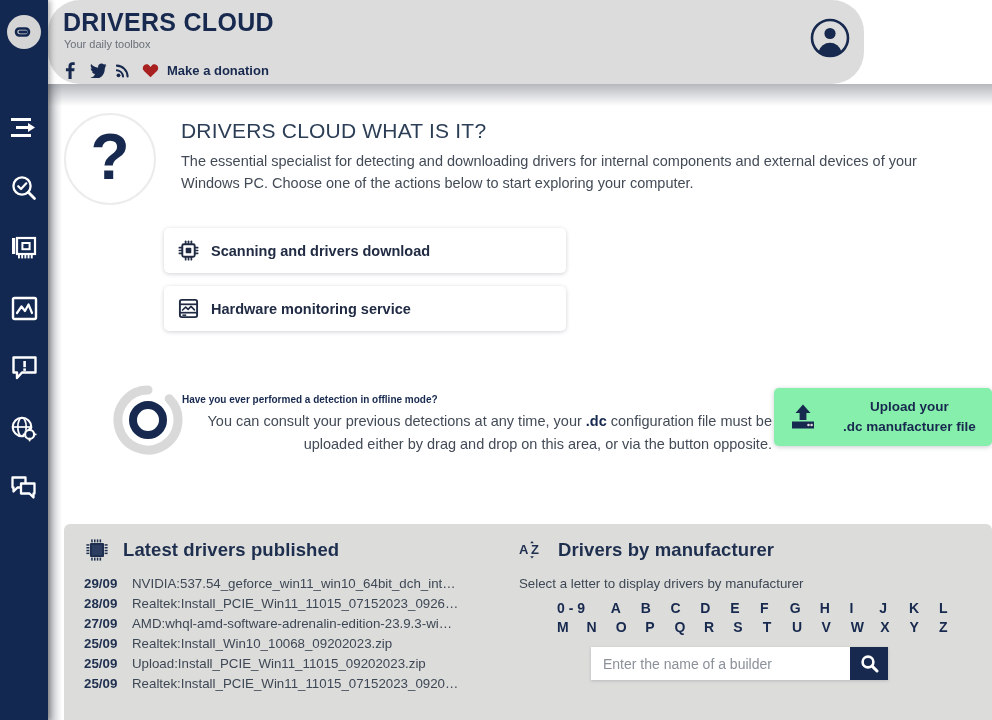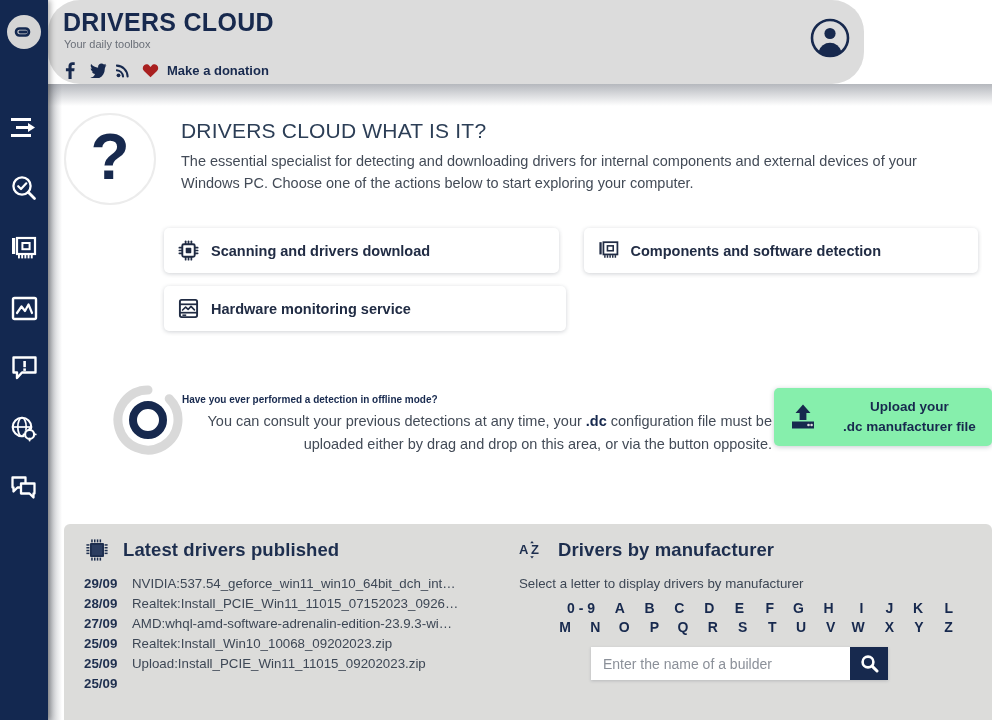--- a/index.html
+++ b/index.html
@@ -158,21 +158,21 @@
   .driver-name {
     color: #3d4755; overflow: hidden; text-overflow: ellipsis; white-space: nowrap;
     max-width: 345px; cursor: pointer;
   }
 
   .manu-hint { margin-top: 14px; font-size: 13.3px; color: #3d4755; }
   .alpha { margin-top: 9px; width: 396px; margin-left: 38px; }
   .alpha-row { display: flex; justify-content: space-between; margin-bottom: 3px; }
   .alpha-key {
     font-size: 14px; font-weight: bold; color: #17294e; cursor: pointer;
-    min-width: 14px; text-align: right;
+    min-width: 14px; text-align: left;
   }
   .alpha-key.num { min-width: 38px; }
   .search-wrap {
     margin-top: 12px; margin-left: 72px;
     width: 297px; height: 33px; display: flex;
     box-shadow: 0 1px 3px rgba(40,50,70,0.2);
   }
   .search-input {
     flex: 1; border: none; outline: none; background: #fff;
     font-size: 14px; color: #555; padding: 3px 12px;
@@ -333,37 +333,20 @@
                 <line x1="1.4" y1="8" x2="4" y2="8"></line>
                   <line x1="1.4" y1="11" x2="4" y2="11"></line>
                   <line x1="1.4" y1="14" x2="4" y2="14"></line>
                 <line x1="18" y1="8" x2="20.6" y2="8"></line>
                   <line x1="18" y1="11" x2="20.6" y2="11"></line>
                   <line x1="18" y1="14" x2="20.6" y2="14"></line>
               </g>
             </svg>
           </span>
           <span class="action-label">Scanning and drivers download</span>
-        </div>
-        <div class="action-card">
-          <span class="action-ico">
-            <svg width="21" height="21" viewBox="0 0 24 24">
-              <rect x="1.6" y="2.5" width="2.6" height="14" fill="#212c44"></rect>
-              <rect x="6.2" y="2.5" width="16" height="14" fill="none" stroke="#212c44" stroke-width="2"></rect>
-              <rect x="10.8" y="6.7" width="6.6" height="5.6" fill="none" stroke="#212c44" stroke-width="1.8"></rect>
-              <g fill="#212c44">
-                <rect x="7" y="17.3" width="1.7" height="3"></rect>
-                  <rect x="10" y="17.3" width="1.7" height="3"></rect>
-                <rect x="13" y="17.3" width="1.7" height="3"></rect>
-                  <rect x="16" y="17.3" width="1.7" height="3"></rect>
-                <rect x="19" y="17.3" width="1.7" height="3"></rect>
-              </g>
-            </svg>
-          </span>
-          <span class="action-label">Components and software detection</span>
         </div>
       </div>
       <div class="action-row">
         <div class="action-card">
           <span class="action-ico">
             <svg width="21" height="21" viewBox="0 0 22 22">
               <rect x="2" y="2" width="18" height="18" rx="1.8" fill="none" stroke="#212c44" stroke-width="2"></rect>
               <line x1="2" y1="6.6" x2="20" y2="6.6" stroke="#212c44" stroke-width="1.8"></line>
               <line x1="2" y1="15.4" x2="20" y2="15.4" stroke="#212c44" stroke-width="1.8"></line>
               <path d="M4.8 12.6 L8 9.6 L10.6 12 L13.6 8.8 L17.2 12.4" fill="none" stroke="#212c44" stroke-width="1.7" stroke-linejoin="round" stroke-linecap="round"></path>
@@ -448,20 +431,21 @@
           <div class="driver-row">
             <span class="driver-date">25/09</span>
             <span class="driver-name">Realtek:Install_Win10_10068_09202023.zip</span>
           </div>
           <div class="driver-row">
             <span class="driver-date">25/09</span>
             <span class="driver-name">Upload:Install_PCIE_Win11_11015_09202023.zip</span>
           </div>
           <div class="driver-row">
             <span class="driver-date">25/09</span>
+            <span class="driver-name">Realtek:Install_PCIE_Win11_11015_07152023_0920…</span>
           </div>
         </div>
       </div>
 
       <div class="panel-col-right">
         <div class="panel-head">
           <span class="panel-head-ico">
             <svg width="26" height="24" viewBox="0 0 26 24">
               <text x="0" y="16" font-family="Liberation Sans, sans-serif" font-size="13" font-weight="bold" fill="#1d2e4e">A</text>
               <text x="12" y="16" font-family="Liberation Sans, sans-serif" font-size="13" font-weight="bold" fill="#1d2e4e">Z</text>

